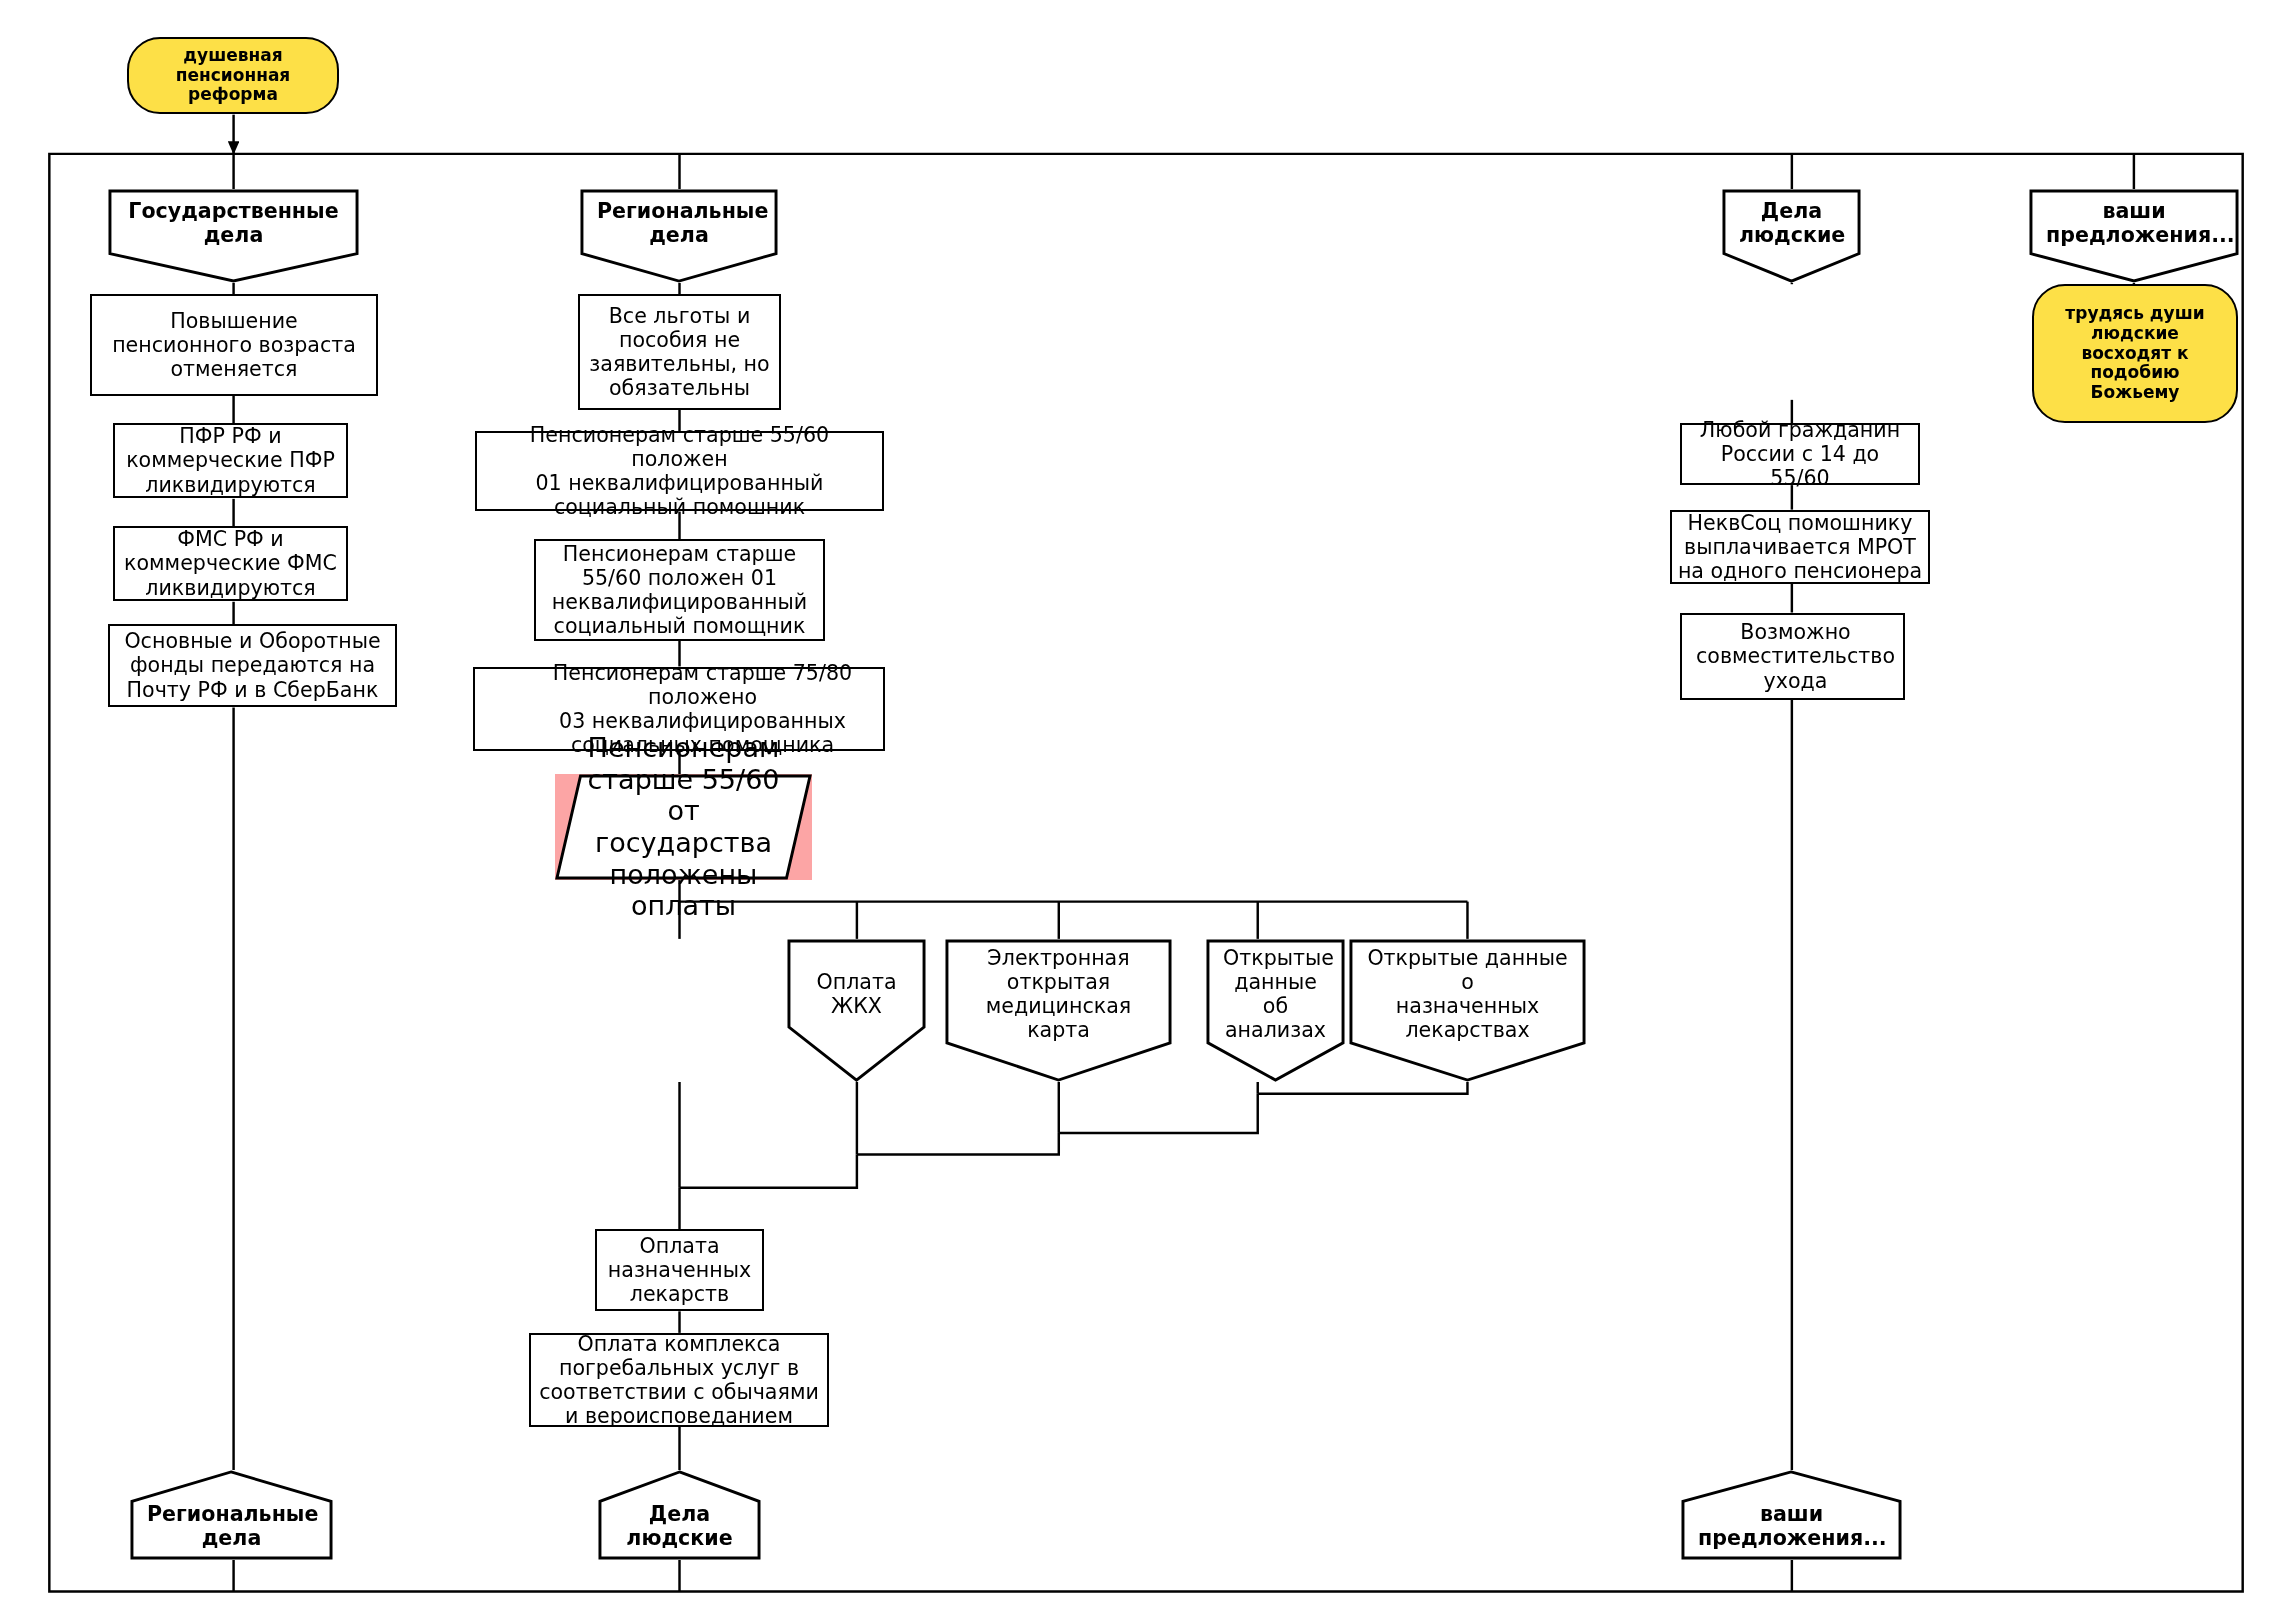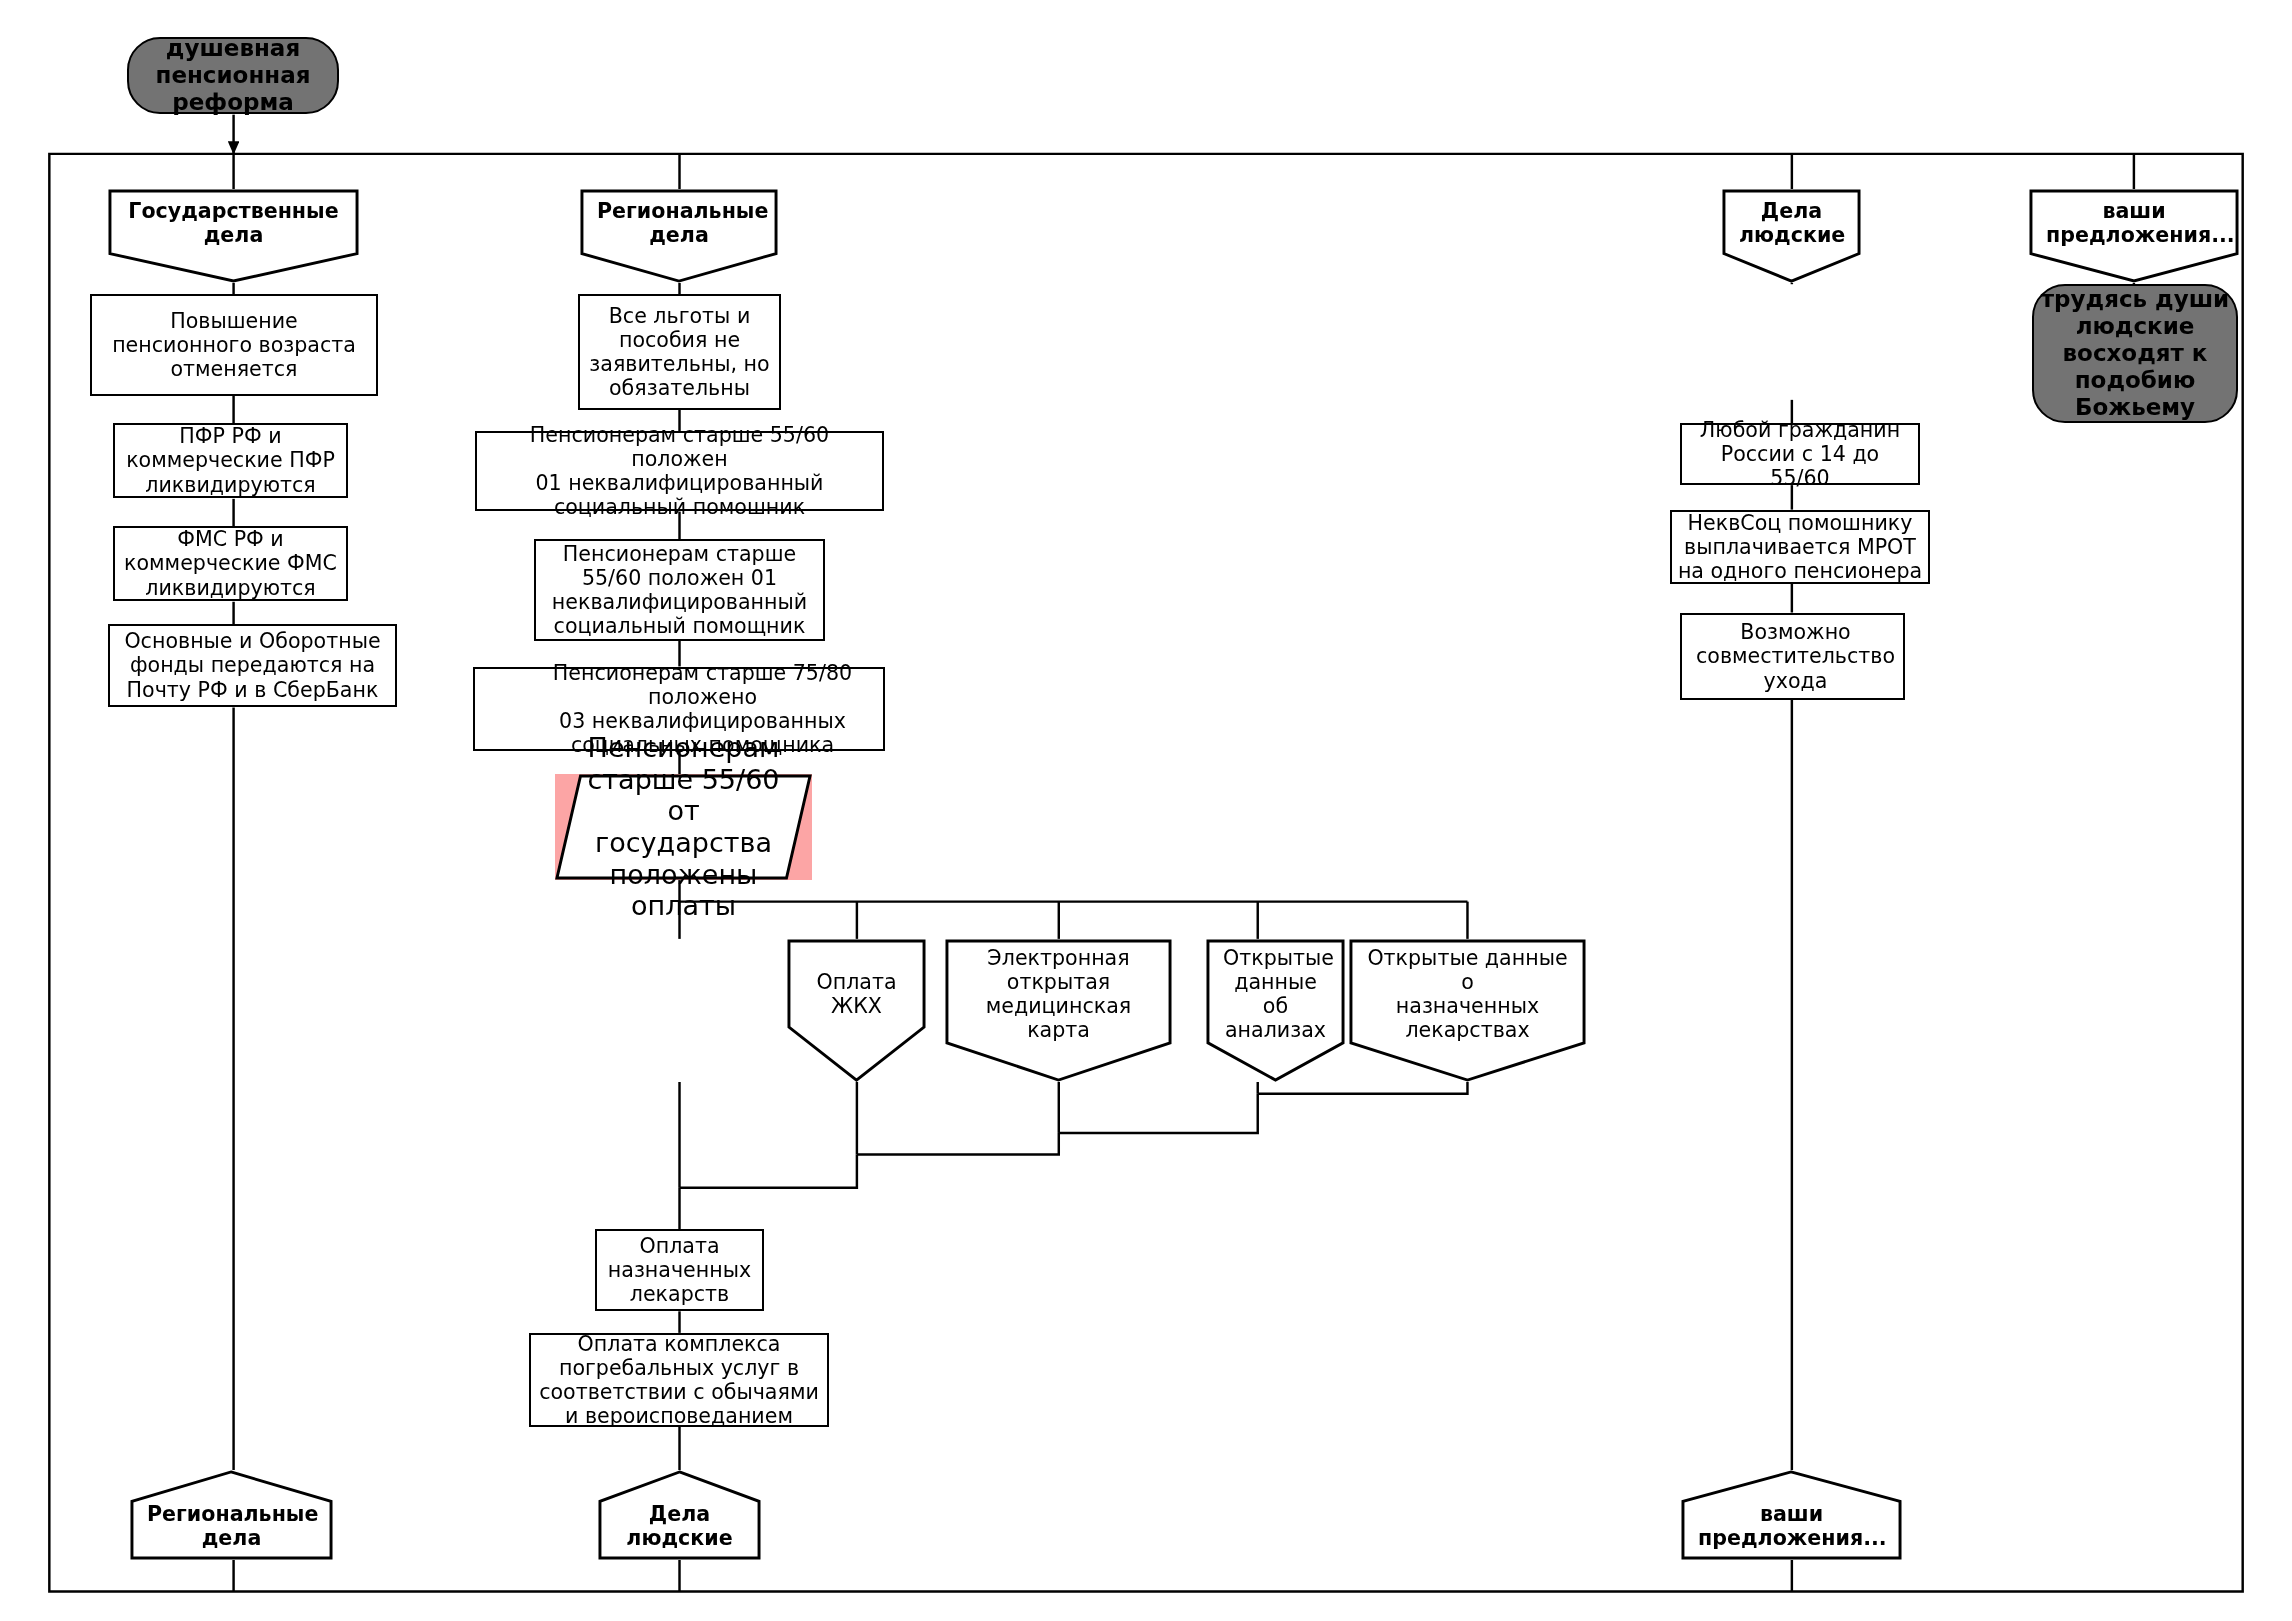--- a/index.html
+++ b/index.html
@@ -7,22 +7,22 @@
        font-family:"DejaVu Sans","Liberation Sans",sans-serif;
        color:#000;overflow:hidden;}
   #canvas{position:absolute;left:0;top:0;width:2293px;height:1621px;}
   svg.lines{position:absolute;left:0;top:0;width:2293px;height:1621px;overflow:visible;}
   .node{position:absolute;box-sizing:border-box;display:flex;align-items:center;
         justify-content:center;text-align:center;line-height:1.17;}
   .node .txt{display:block;width:100%;padding:0 5.9px;box-sizing:border-box;}
   
   .rect{border:2.9px solid #000;background:#fff;font-size:20.6px;}
   
-  .round{border:2.9px solid #000;background:#737373;border-radius:33px;
-         font-weight:bold;font-size:23px;}
+  .round{border:2.9px solid #000;background:#fde047;border-radius:33px;
+         font-weight:bold;font-size:17px;}
   
   .pent-down{background:#fff;font-weight:bold;font-size:20.6px;}
   
   .pent-up{background:#fff;font-weight:bold;font-size:20.6px;}
   
   .para{background:#fca5a5;font-size:27px;}
   
   .plate{background:#fff;font-size:20.6px;}
   .shape-svg{position:absolute;left:0;top:0;width:100%;height:100%;overflow:visible;}
   .shape-svg polygon,.shape-svg path{fill:#fff;stroke:#000;stroke-width:3;stroke-linejoin:miter;}

